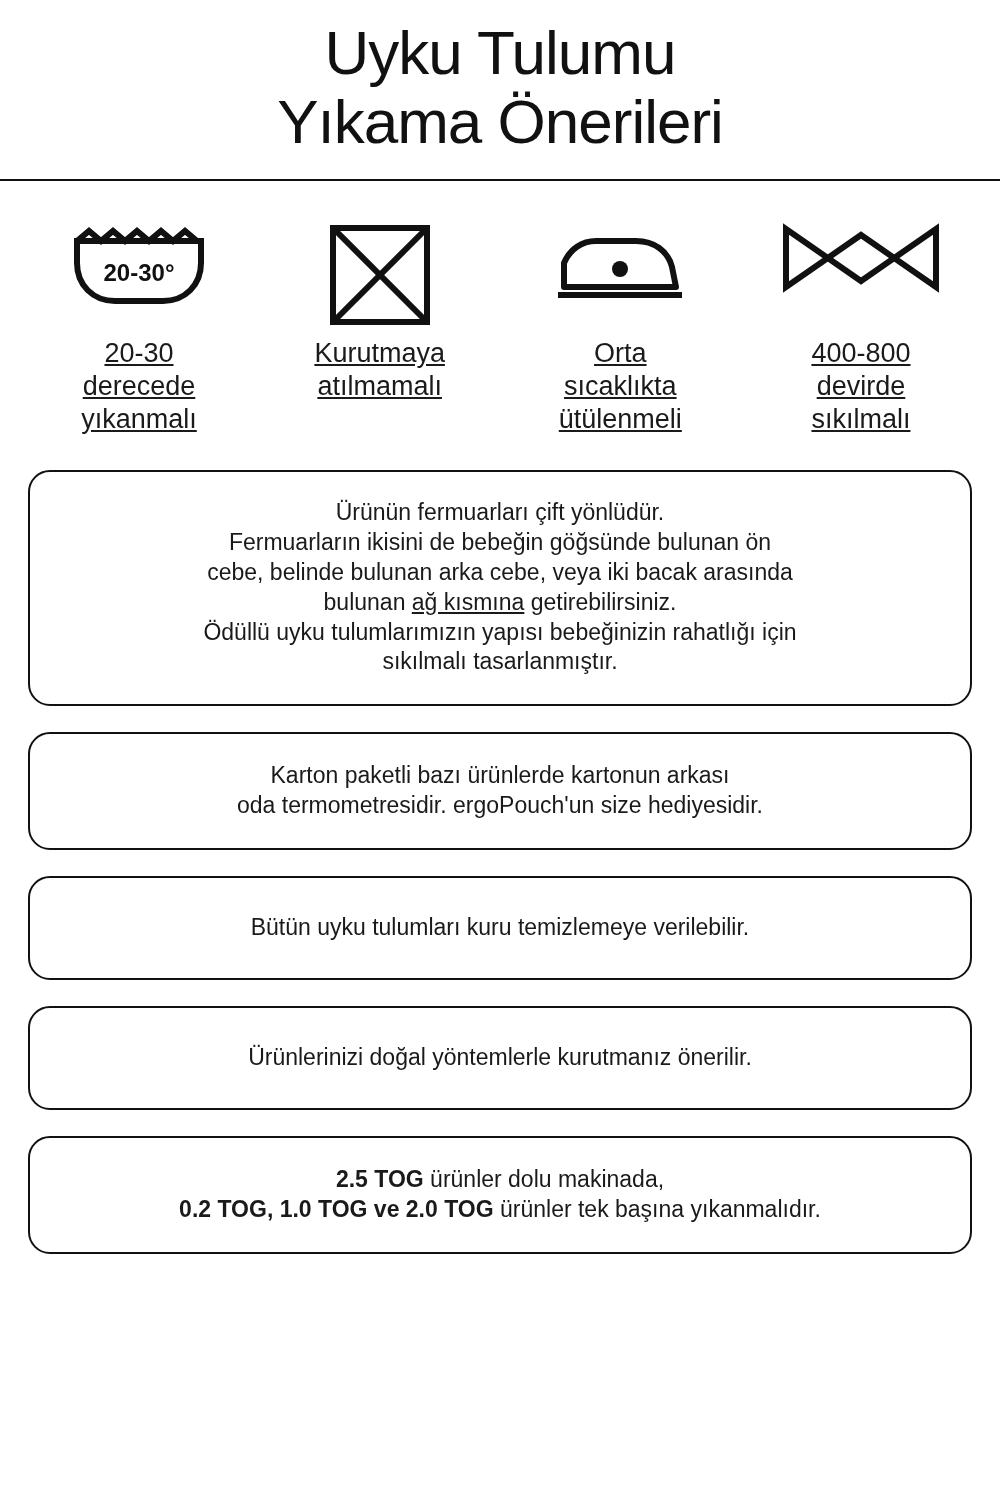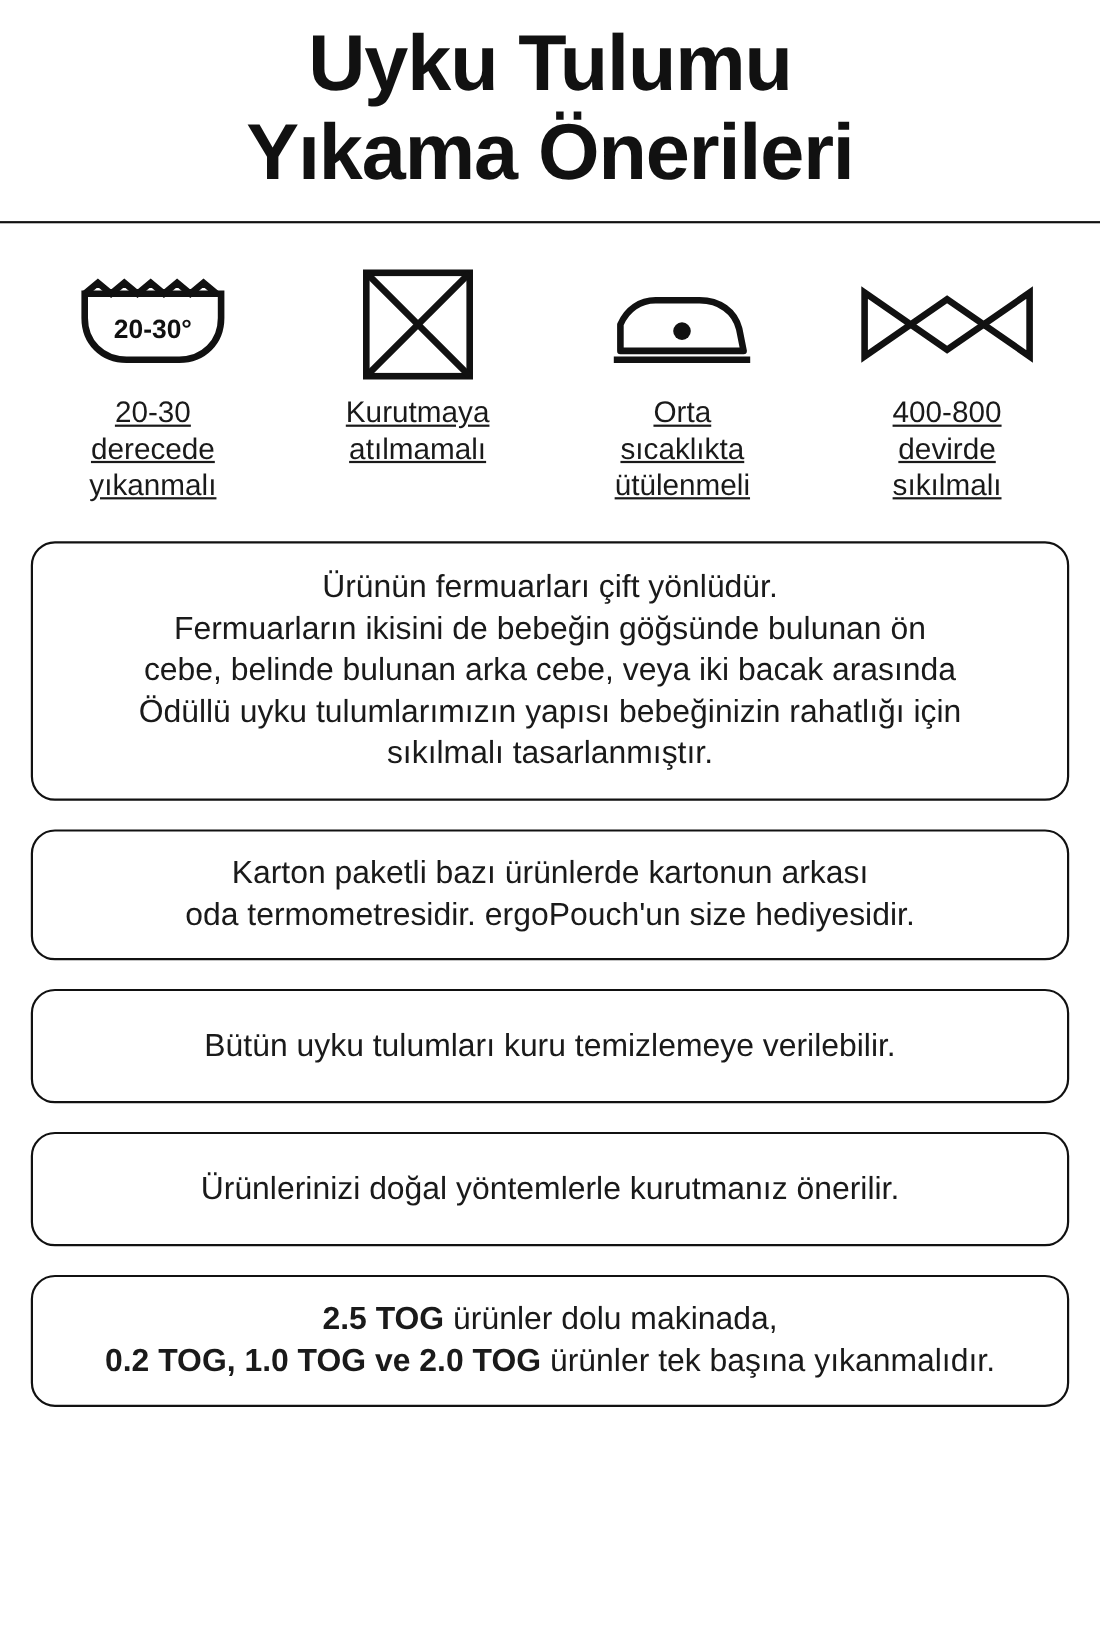--- a/index.html
+++ b/index.html
@@ -20,22 +20,22 @@
     height: 1500px;
     box-sizing: border-box;
   }
 
   
   .title-block {
     padding-top: 18px;
     text-align: center;
   }
   .title-line {
-    font-size: 72px;
-    font-weight: 700;
+    font-size: 62px;
+    font-weight: 400;
     letter-spacing: -1px;
     line-height: 1.12;
     color: #111111;
   }
   .title-rule {
     margin-top: 22px;
     border-top: 2px solid #111111;
     width: 100%;
   }
 
@@ -49,21 +49,21 @@
   }
   .symbol-cell {
     width: 210px;
     display: flex;
     flex-direction: column;
     align-items: center;
   }
   .symbol-art {
     height: 100px;
     display: flex;
-    align-items: center;
+    align-items: flex-start;
     justify-content: center;
   }
   .symbol-caption {
     margin-top: 14px;
     text-align: center;
     font-size: 27px;
     line-height: 1.22;
     color: #1a1a1a;
     white-space: pre-line;
     text-decoration: underline;
@@ -75,21 +75,21 @@
     padding: 0 28px;
     box-sizing: border-box;
   }
   .card {
     border: 2px solid #111111;
     border-radius: 22px;
     margin-bottom: 26px;
     padding: 20px 26px;
     box-sizing: border-box;
     text-align: center;
-    font-size: 29px;
+    font-size: 23px;
     line-height: 1.3;
     color: #1a1a1a;
     display: flex;
     align-items: center;
     justify-content: center;
   }
   .card-inner {
     width: 100%;
   }
   .card-line {
@@ -167,20 +167,21 @@
 
   </div>
 
   <div class="cards">
 
     <div class="card card-big">
       <div class="card-inner">
         <span class="card-line">Ürünün fermuarları çift yönlüdür.</span>
         <span class="card-line">Fermuarların ikisini de bebeğin göğsünde bulunan ön</span>
         <span class="card-line">cebe, belinde bulunan arka cebe, veya iki bacak arasında</span>
+        <span class="card-line">bulunan <u class="inline-underline">ağ kısmına</u> getirebilirsiniz.</span>
         <span class="card-line">Ödüllü uyku tulumlarımızın yapısı bebeğinizin rahatlığı için</span>
         <span class="card-line">sıkılmalı tasarlanmıştır.</span>
       </div>
     </div>
 
     <div class="card card-med">
       <div class="card-inner">
         <span class="card-line">Karton paketli bazı ürünlerde kartonun arkası</span>
         <span class="card-line">oda termometresidir. ergoPouch'un size hediyesidir.</span>
       </div>

